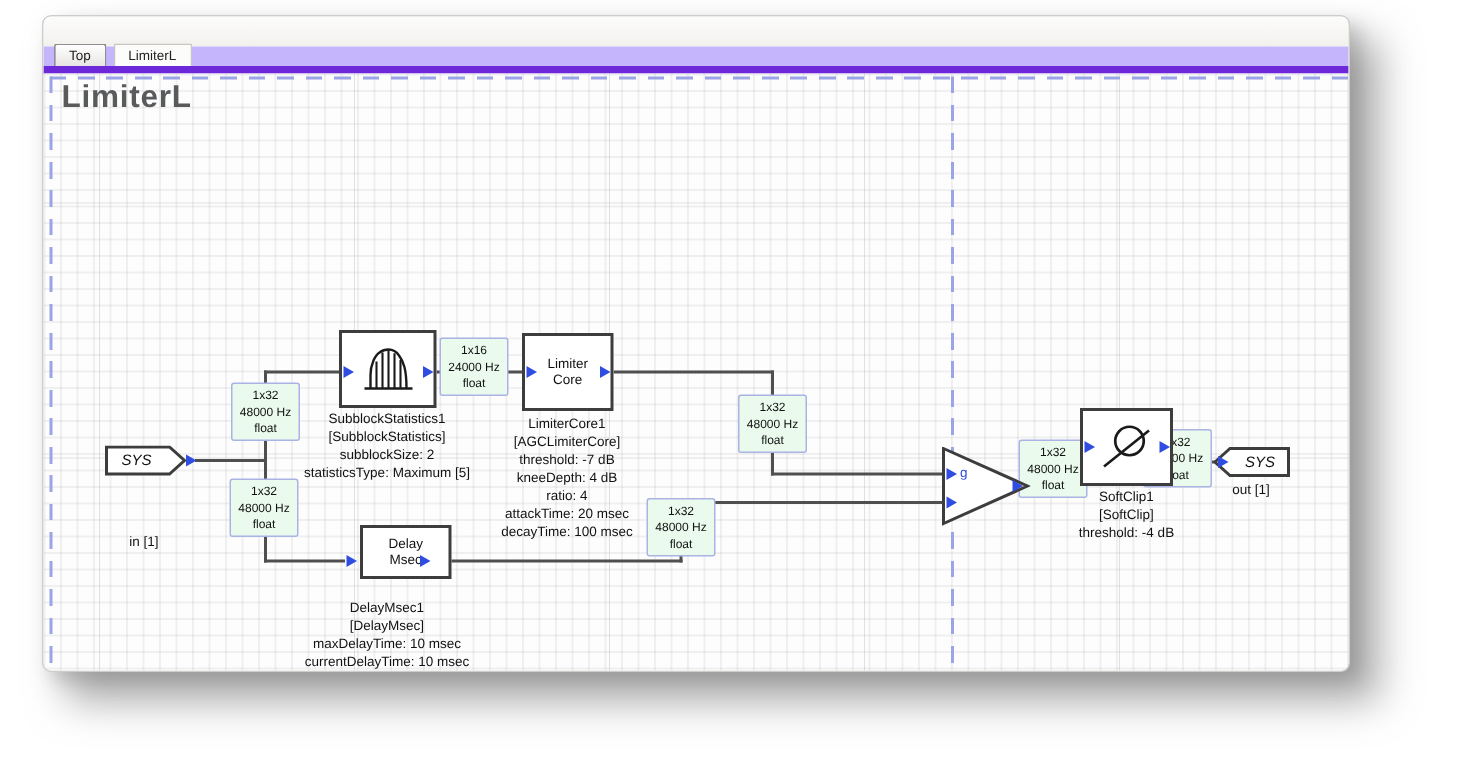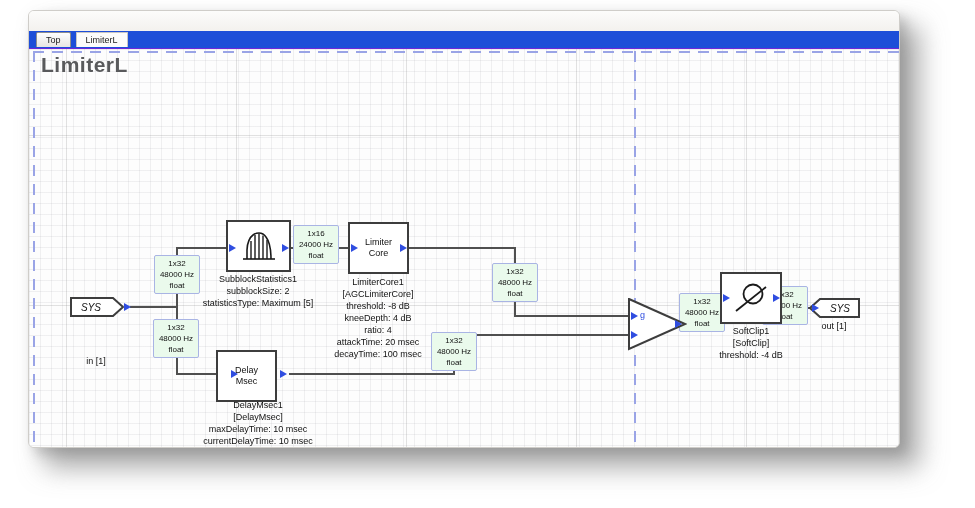--- a/index.html
+++ b/index.html
@@ -6,22 +6,22 @@
   html,body { width:975px; height:508px; background:#ffffff; overflow:hidden;
               font-family:"Liberation Sans", sans-serif; }
 
   .window{
     position:absolute; left:28px; top:10px; width:872px; height:438px;
     background:#fdfdfd; border:1px solid #cfcdc9; border-radius:6px;
     box-shadow:18px 18px 26px 2px rgba(105,105,105,.55), 6px 6px 12px rgba(130,130,130,.35);
     overflow:hidden;
   }
   .titlebar{ height:20px; background:linear-gradient(#fcfcfb,#f3f1ee); }
-  .tabbar{ height:18px; background:#1d4ed8; display:flex; align-items:center;
-           padding-left:7px; border-bottom:1px solid #6d28d9; }
+  .tabbar{ height:18px; background:#c4b5fd; display:flex; align-items:flex-end;
+           padding-left:7px; border-bottom:5px solid #6d28d9; }
   .tab{ font-size:9px; color:#222; padding:2px 9px 1px 9px; line-height:11px; cursor:default; }
   .tab-inactive{ border:1px solid #8f8f8f; border-bottom:none; background:linear-gradient(#ffffff,#e7e5e2);
                  border-radius:2px 2px 0 0; margin-right:5px; }
   .tab-active{ background:#fcfcfb; border:1px solid #c9c7c3; border-bottom:none; border-radius:1px 1px 0 0; }
 
   .canvas{
     position:relative; width:870px; height:400px; background-color:#fdfdfd; overflow:hidden;
     background-image:
       linear-gradient(to right, rgba(150,150,150,.28) 1px, transparent 1px),
       linear-gradient(to bottom, rgba(150,150,150,.28) 1px, transparent 1px),
@@ -153,41 +153,42 @@
         <line x1="15" y1="30" x2="15" y2="6" stroke="#1a1a1a" stroke-width="1.4"></line>
         <line x1="19" y1="30" x2="19" y2="4.5" stroke="#1a1a1a" stroke-width="1.4"></line>
         <line x1="23" y1="30" x2="23" y2="6.5" stroke="#1a1a1a" stroke-width="1.4"></line>
         <line x1="27" y1="30" x2="27" y2="11" stroke="#1a1a1a" stroke-width="1.4"></line>
       </svg>
     </div>
     <div class="pin" style="left:200px;top:195px;"></div>
     <div class="pin" style="left:253px;top:195px;"></div>
     <div class="caption" style="left:144px;top:224px;width:170px;">
       <div>SubblockStatistics1</div>
+      <div>[SubblockStatistics]</div>
       <div>subblockSize: 2</div>
       <div>statisticsType: Maximum [5]</div>
     </div>
 
     <div class="block" style="left:319px;top:173px;width:61px;height:52px;">
       <div class="block-body">Limiter</div>
       <div class="block-body">Core</div>
     </div>
     <div class="pin" style="left:322px;top:195px;"></div>
     <div class="pin" style="left:371px;top:195px;"></div>
     <div class="caption" style="left:264px;top:227px;width:170px;">
       <div>LimiterCore1</div>
       <div>[AGCLimiterCore]</div>
-      <div>threshold: -8 dB</div>
+      <div>threshold: -7 dB</div>
       <div>kneeDepth: 4 dB</div>
       <div>ratio: 4</div>
       <div>attackTime: 20 msec</div>
       <div>decayTime: 100 msec</div>
     </div>
 
-    <div class="block" style="left:187px;top:301px;width:61px;height:52px;">
+    <div class="block" style="left:211px;top:301px;width:61px;height:36px;">
       <div class="block-body">Delay</div>
       <div class="block-body">Msec</div>
     </div>
     <div class="pin" style="left:202px;top:321px;"></div>
     <div class="pin" style="left:251px;top:321px;"></div>
     <div class="caption" style="left:144px;top:350px;width:170px;">
       <div>DelayMsec1</div>
       <div>[DelayMsec]</div>
       <div>maxDelayTime: 10 msec</div>
       <div>currentDelayTime: 10 msec</div>

